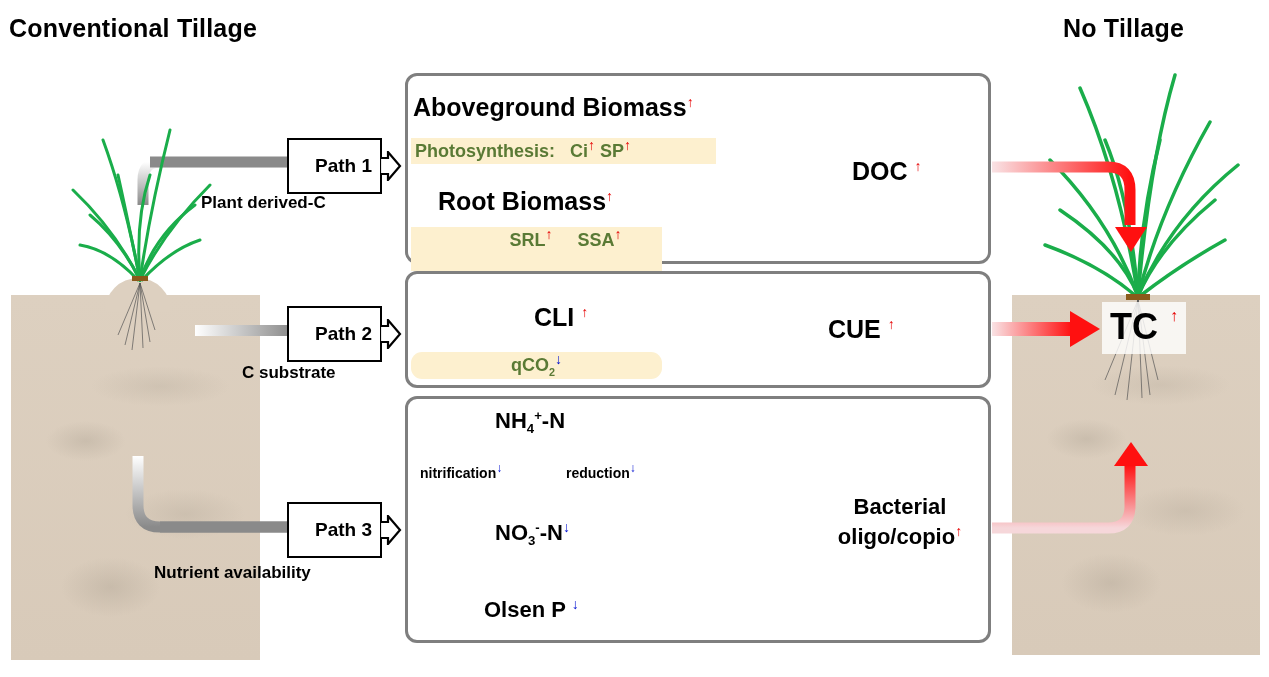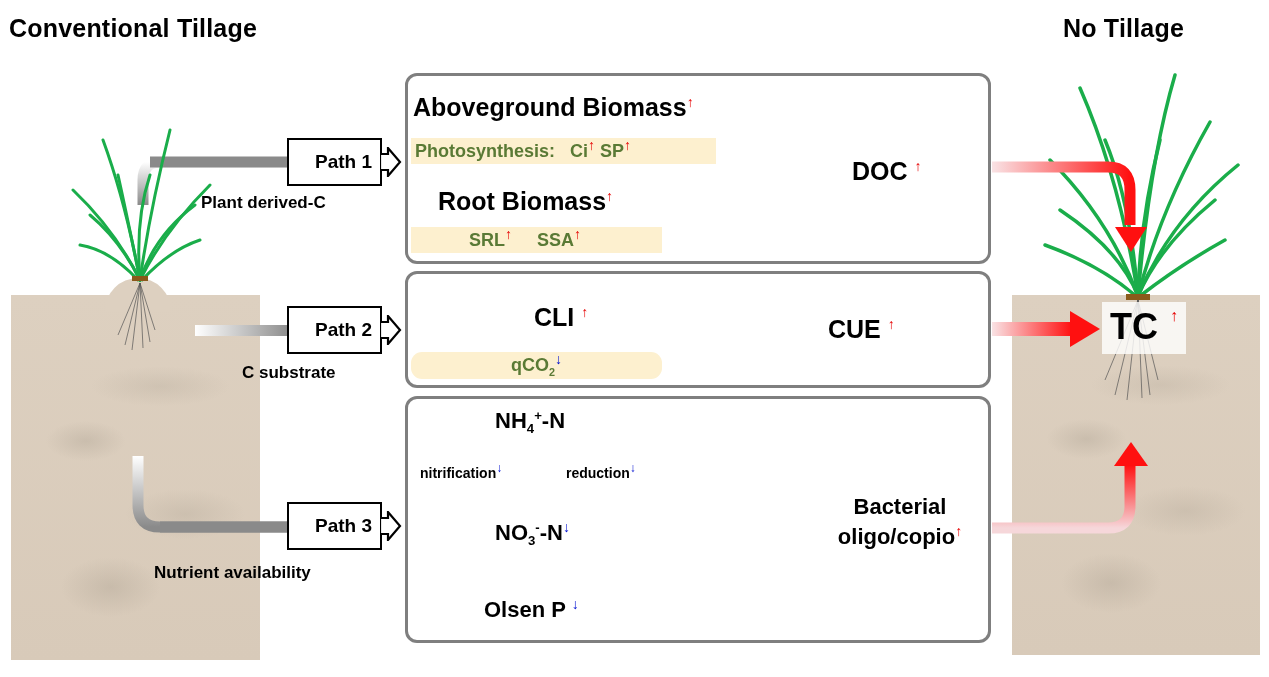--- a/index.html
+++ b/index.html
@@ -12,21 +12,21 @@
       radial-gradient(ellipse 60px 25px at 70% 60%, rgba(150,140,125,0.2), transparent),
       radial-gradient(ellipse 50px 30px at 40% 80%, rgba(140,130,115,0.22), transparent),
       radial-gradient(ellipse 70px 20px at 60% 25%, rgba(150,140,125,0.18), transparent),
       linear-gradient(#ddd0c0, #d8cab9); }
   .panel { border: 3px solid #7f7f7f; border-radius: 12px; background: #fff; box-sizing: border-box; }
   .hl { background: #fdf0cf; }
   .green { color: #5a7a35; }
   .up { color: #e60000; font-size: 14px; vertical-align: super; line-height: 0; }
   .down { color: #0010d0; font-size: 14px; vertical-align: super; line-height: 0; }
   .pathbox { display: flex; align-items: center; }
-  .pathbox .box { border: 2.5px solid #000; background: #fff; width: 95px; height: 48px; box-sizing: border-box;
+  .pathbox .box { border: 2.5px solid #000; background: #fff; width: 95px; height: 56px; box-sizing: border-box;
                   display: flex; align-items: center; justify-content: center; font-size: 19px; padding-left: 18px; }
   .big { font-size: 25px; }
   .med { font-size: 22px; }
   .small { font-size: 15px; }
   sub, sup.chem { font-size: 60%; }
   sub { vertical-align: -5px; line-height: 0; }
   sup.chem { vertical-align: 8px; line-height: 0; }
 </style>
 </head>
 <body>
@@ -190,21 +190,21 @@
   <span>Aboveground Biomass</span><span class="up">↑</span>
 </div>
 <div class="abs hl green" style="left:411px; top:138px; width:305px; height:26px; font-size:18px; line-height:26px; padding-left:4px; box-sizing:border-box;">
   <span>Photosynthesis:</span>&nbsp;&nbsp;
   <span>Ci</span><span class="up">↑</span>
   <span>SP</span><span class="up">↑</span>
 </div>
 <div class="abs big" style="left:438px; top:187px;">
   <span>Root Biomass</span><span class="up">↑</span>
 </div>
-<div class="abs hl green" style="left:411px; top:227px; width:251px; height:26px; font-size:18px; line-height:26px; padding-left:58px; box-sizing:border-box;">
+<div class="abs hl green" style="left:411px; top:227px; width:251px; height:44px; font-size:18px; line-height:26px; padding-left:58px; box-sizing:border-box;text-align:center;">
   <span>SRL</span><span class="up">↑</span>&nbsp;&nbsp;&nbsp;&nbsp;
   <span>SSA</span><span class="up">↑</span>
 </div>
 <div class="abs big" style="left:852px; top:157px;">
   <span>DOC</span> <span class="up">↑</span>
 </div>
 
 <div class="abs panel" style="left:405px; top:271px; width:586px; height:117px;"></div>
 <div class="abs big" style="left:498px; top:303px;margin-left:36px;">
   <span>CLI</span>&nbsp;<span class="up">↑</span>

